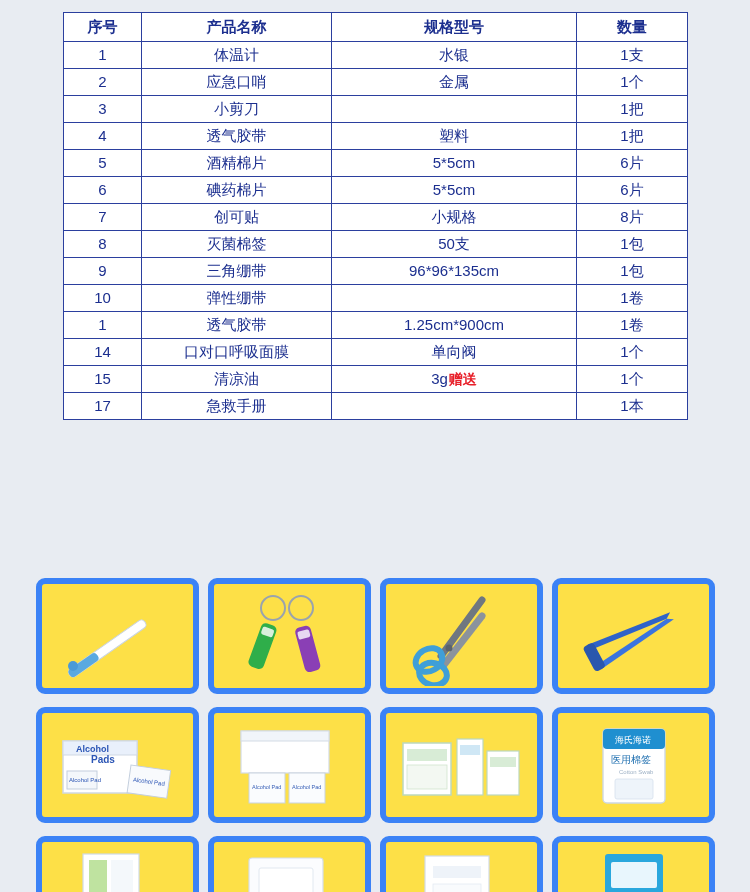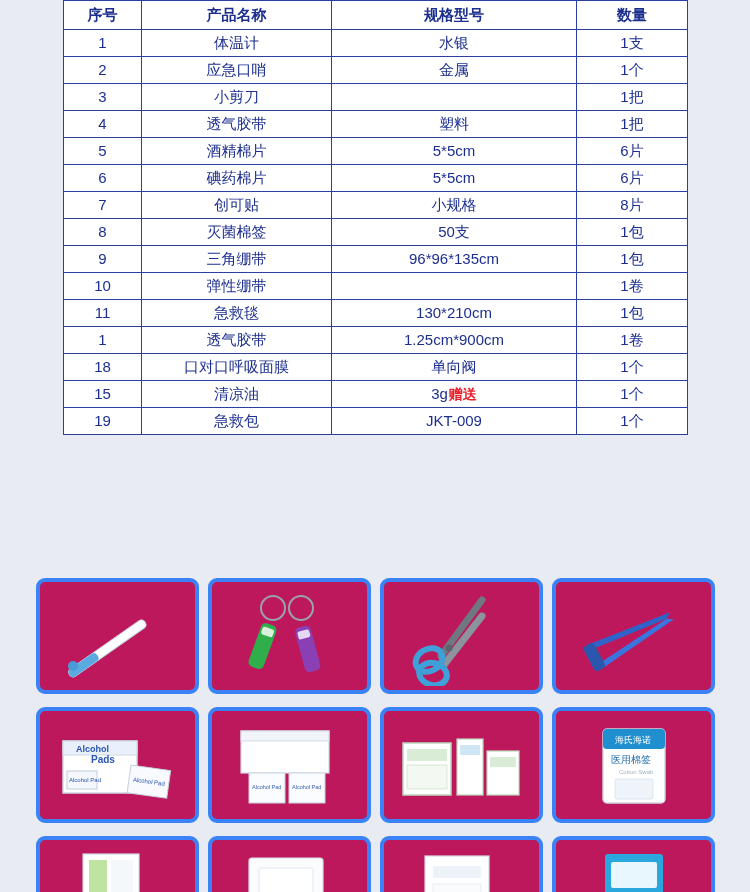--- a/index.html
+++ b/index.html
@@ -12,21 +12,21 @@
   #page {
     position: relative;
     width: 750px; height: 892px;
     background: #e8ecf2;
     overflow: hidden;
   }
 
   
   .table-wrap {
     position: absolute;
-    left: 63px; top: 0px;
+    left: 63px; top: 12px;
     width: 637px;
   }
   table.spec {
     border-collapse: collapse;
     width: 624px;
     background: #ffffff;
     table-layout: fixed;
   }
   table.spec td, table.spec th {
     border: 1px solid #2b3f9e;
@@ -61,22 +61,22 @@
     position: absolute;
     left: 36px; top: 578px;
     width: 682px;
     display: grid;
     grid-template-columns: repeat(4, 163px);
     grid-auto-rows: 116px;
     column-gap: 9px;
     row-gap: 13px;
   }
   .photo-cell {
-    background: #be185d;
-    border: 4px solid #3b82f6;
+    background: #fde047;
+    border: 6px solid #3b82f6;
     border-radius: 9px;
     position: relative;
     overflow: hidden;
     display: flex;
     align-items: center;
     justify-content: center;
   }
   .photo-cell svg { display: block; }
 
   
@@ -152,48 +152,42 @@
           <td>96*96*135cm</td>
           <td>1包</td>
         </tr>
         <tr>
           <td>10</td>
           <td>弹性绷带</td>
           <td></td>
           <td>1卷</td>
         </tr>
         <tr>
-          <td>11</td>
-          <td>急救毯</td>
-          <td>130*210cm</td>
-          <td>1包</td>
-        </tr>
-        <tr>
           <td>1</td>
           <td>透气胶带</td>
           <td>1.25cm*900cm</td>
           <td>1卷</td>
         </tr>
         <tr>
-          <td>18</td>
+          <td>14</td>
           <td>口对口呼吸面膜</td>
           <td>单向阀</td>
           <td>1个</td>
         </tr>
         <tr>
           <td>15</td>
           <td>清凉油</td>
           <td><span>3g</span><span class="gift">赠送</span></td>
           <td>1个</td>
         </tr>
         <tr>
-          <td>19</td>
-          <td>急救包</td>
-          <td>JKT-009</td>
-          <td>1个</td>
+          <td>17</td>
+          <td>急救手册</td>
+          <td></td>
+          <td>1本</td>
         </tr>
       </tbody>
     </table>
   </div>
 
   <div class="photo-grid">
 
     <div class="photo-cell">
       <svg width="150" height="100" viewBox="0 0 150 100">
         <rect x="18" y="58" width="92" height="9" rx="4" fill="#ffffff" stroke="#c9d4e2" stroke-width="1" transform="rotate(-35 64 62)"></rect>

